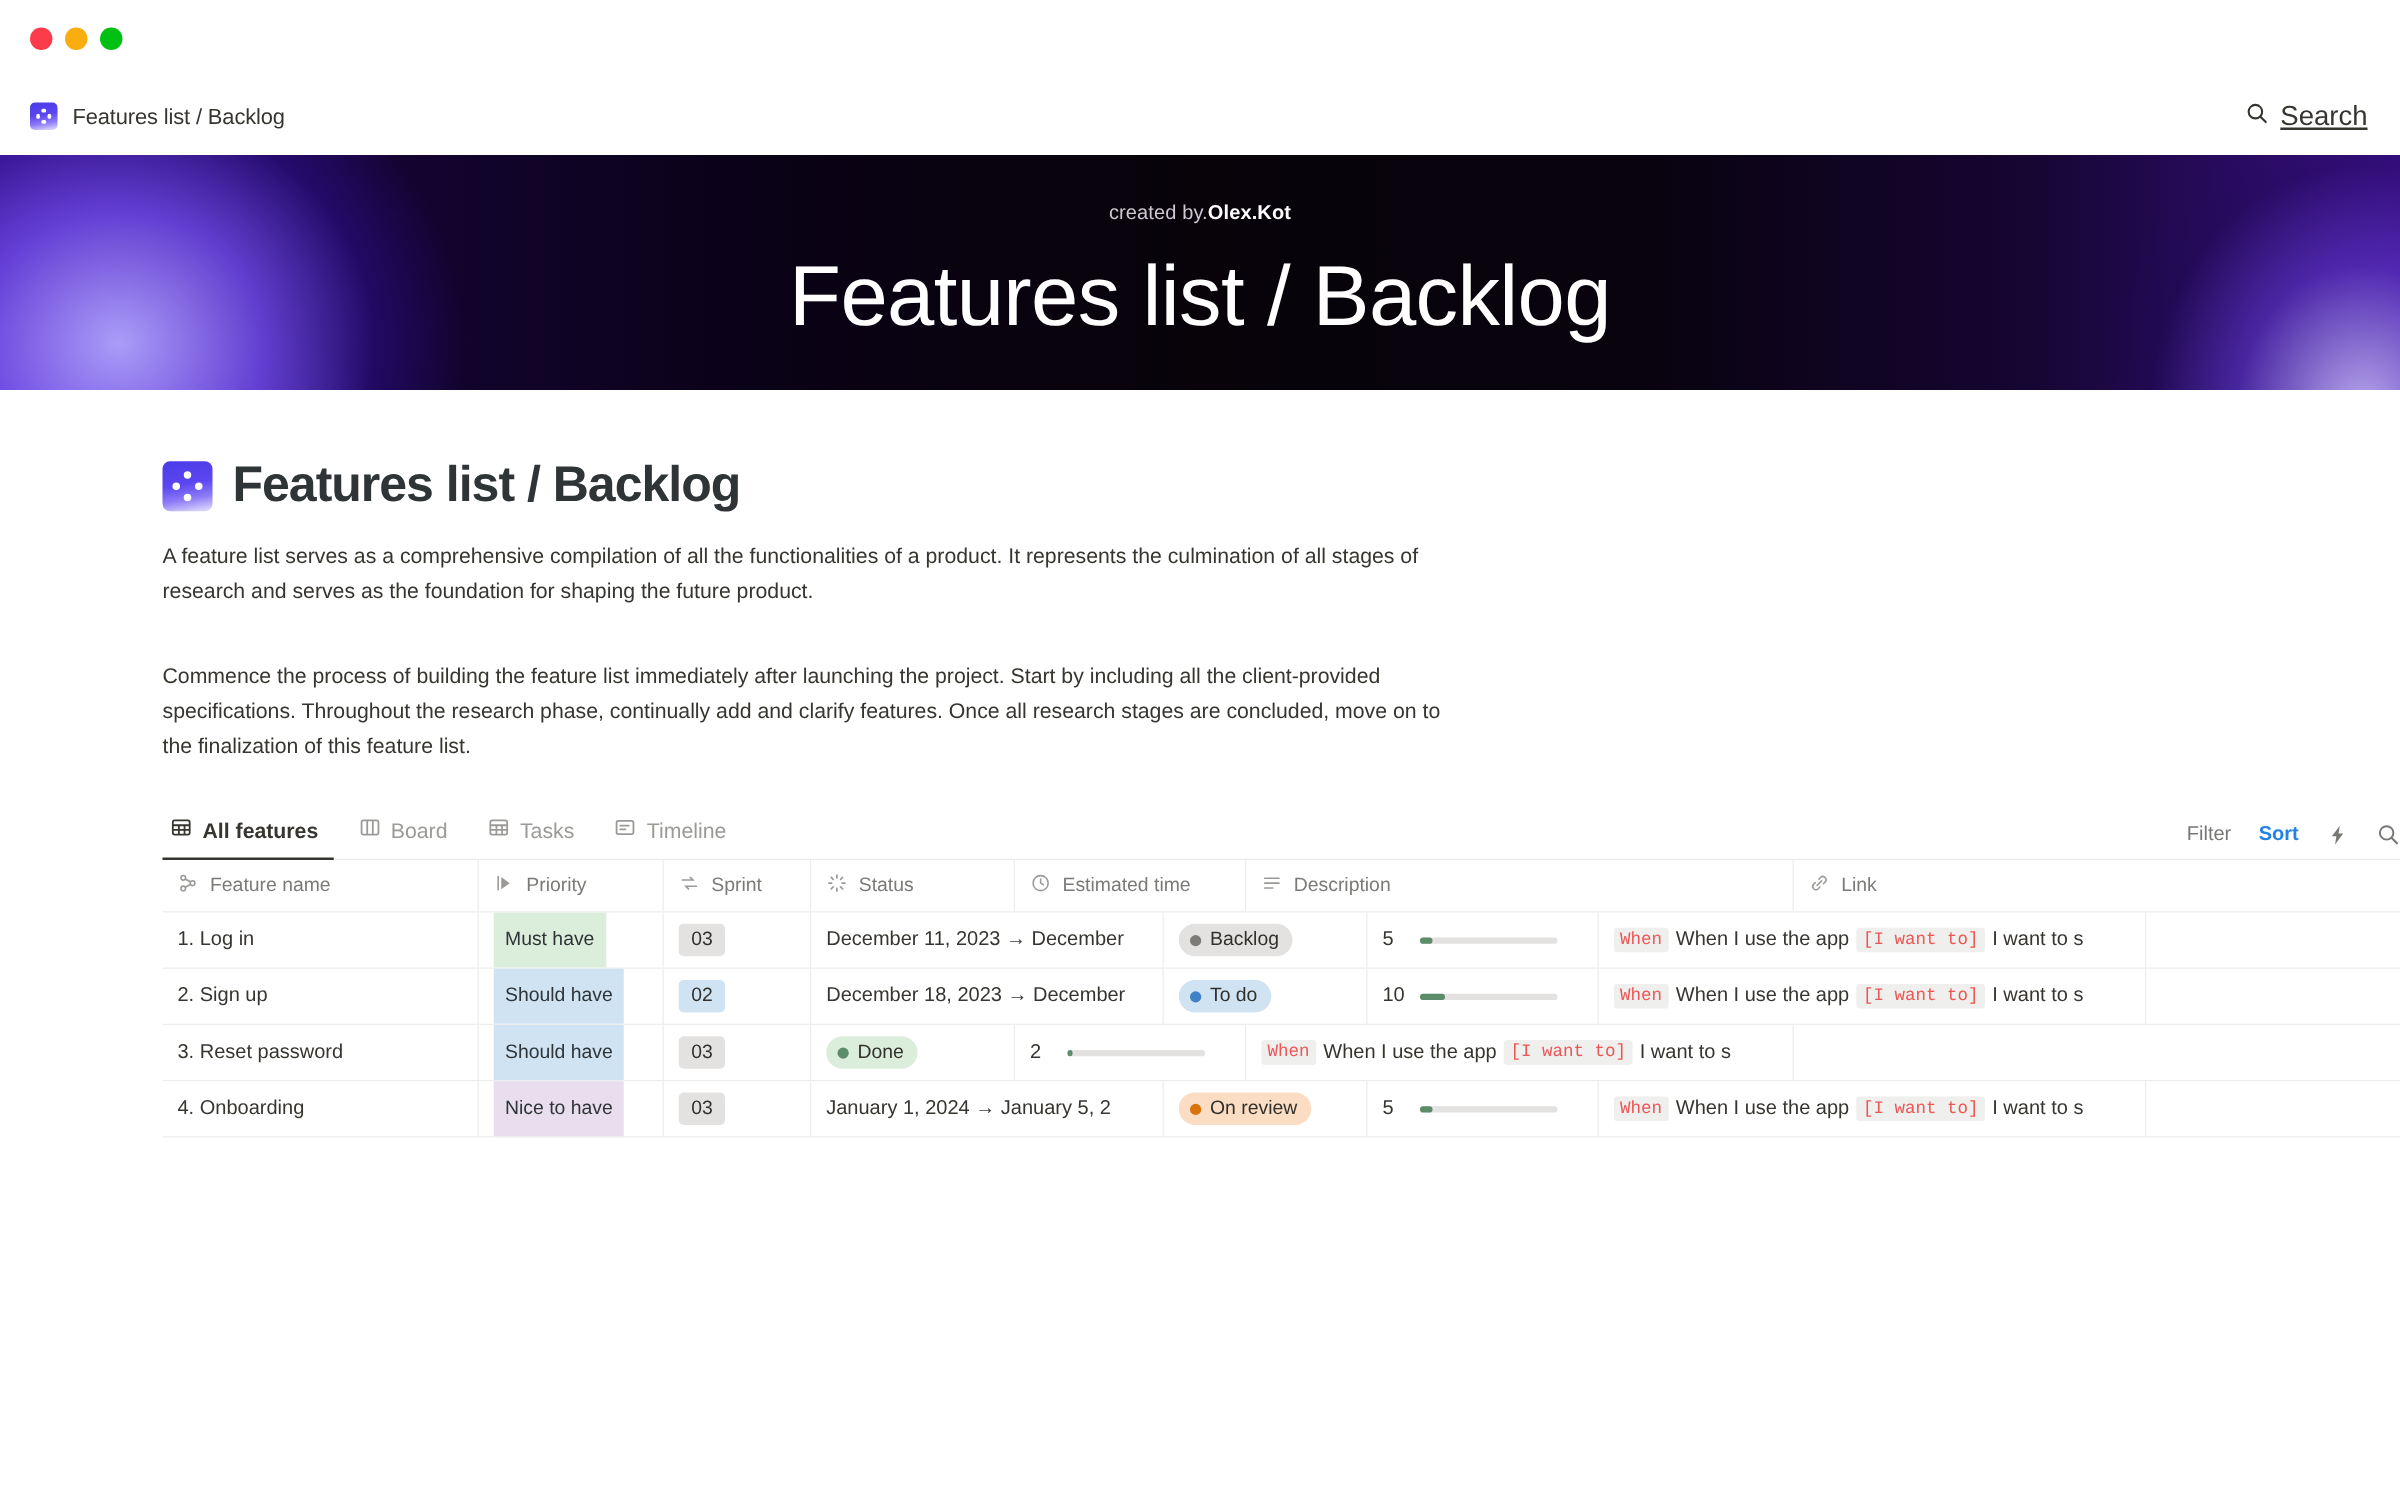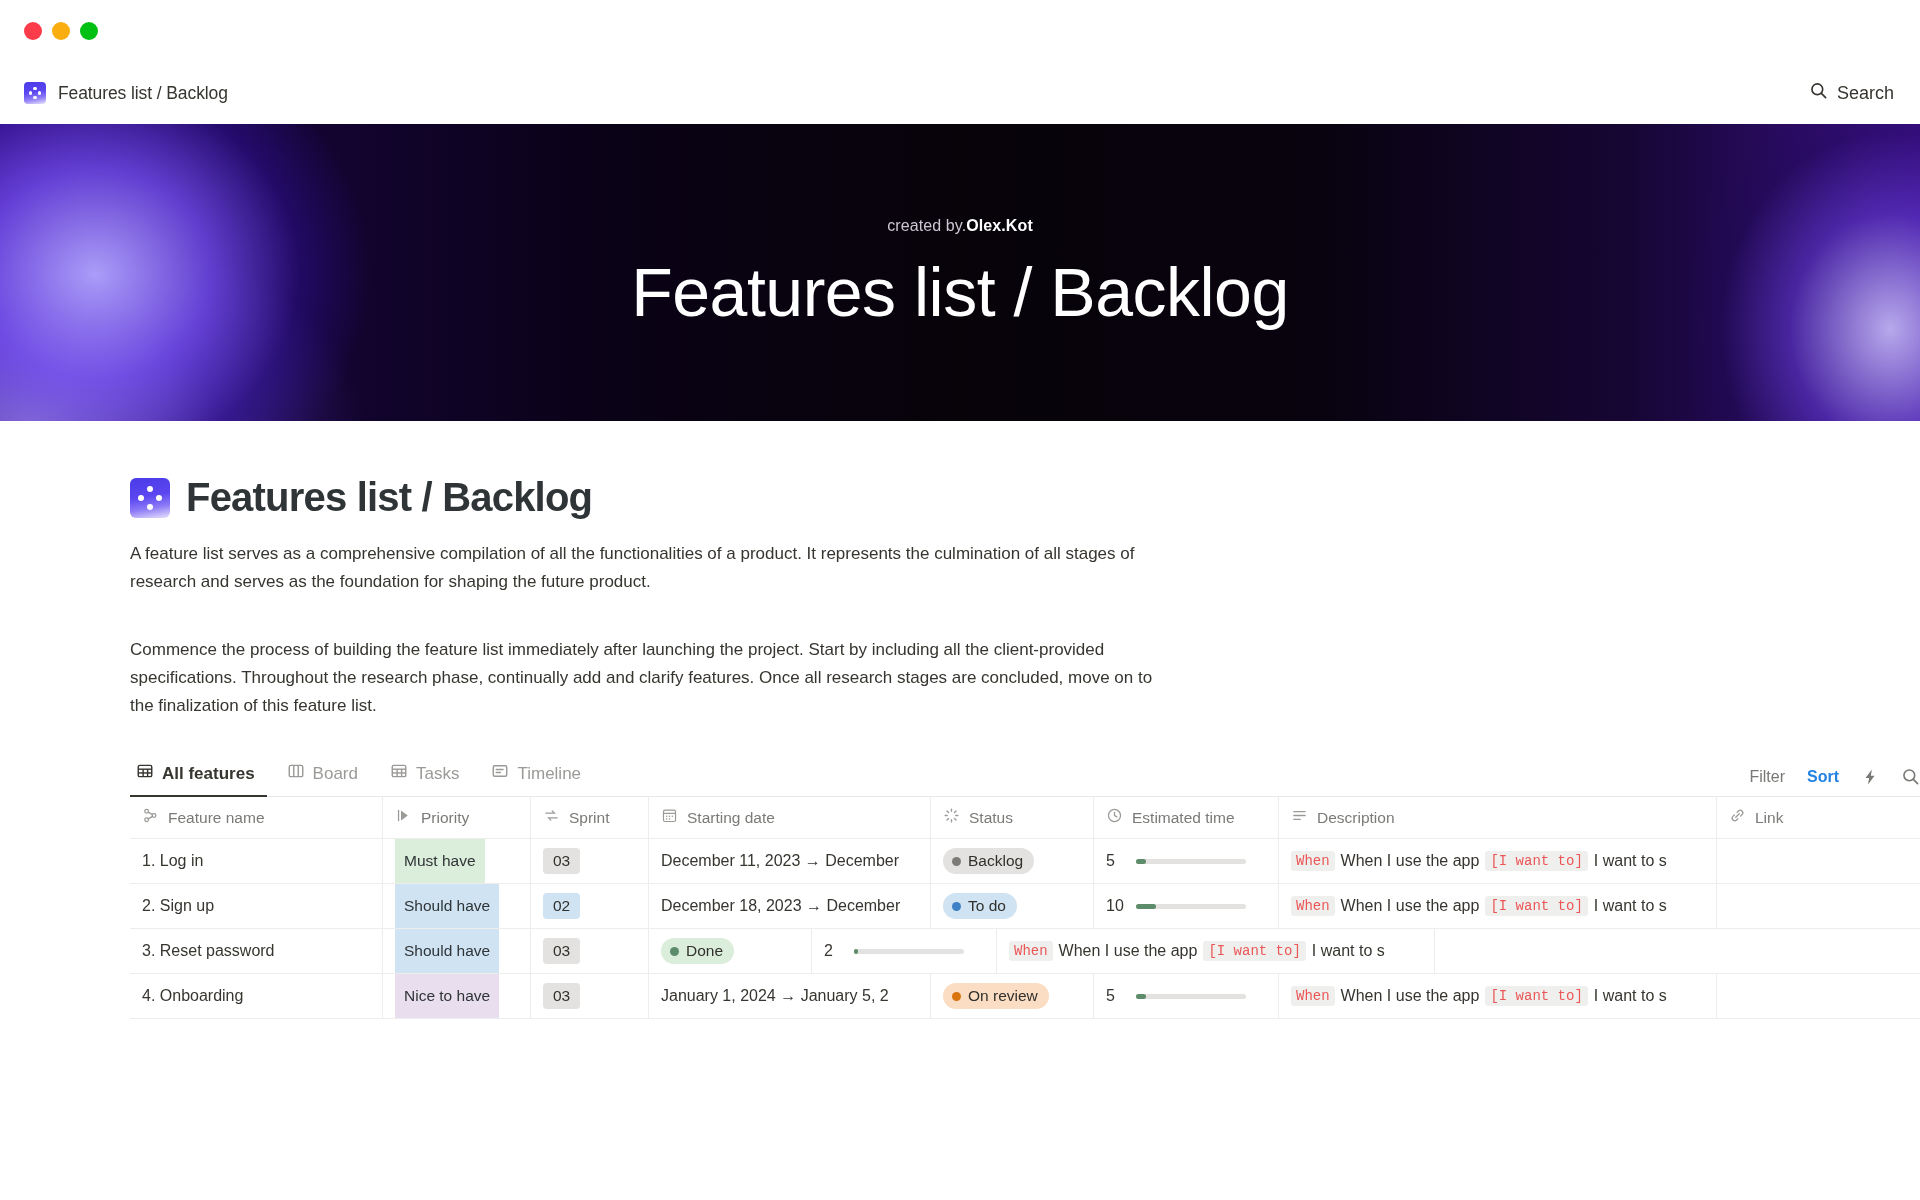--- a/index.html
+++ b/index.html
@@ -51,27 +51,27 @@
   .sparkle-icon.big {
     width: 40px; height: 40px; border-radius: 6px;
   }
   .sparkle-icon.big i { width: 6px; height: 6px; }
   .sparkle-icon.big i:nth-child(1) { left: 17px; top: 8px; }
   .sparkle-icon.big i:nth-child(2) { left: 8px;  top: 17px; }
   .sparkle-icon.big i:nth-child(3) { left: 26px; top: 17px; }
   .sparkle-icon.big i:nth-child(4) { left: 17px; top: 26px; }
 
   .search-btn {
-    display: flex; align-items: center; gap: 9px;
-    font-size: 18px; color: #37352f; cursor: pointer;
+    display: flex; align-items: flex-start; gap: 9px;
+    font-size: 22px; color: #37352f; cursor: pointer; text-decoration: underline;
   }
 
   
   .banner {
-    position: relative; height: 297px; width: 1920px;
+    position: relative; height: 188px; width: 1920px;
     background: #060309;
     overflow: hidden;
     display: flex; flex-direction: column;
     align-items: center; justify-content: center;
   }
   .banner::before {
     content: ""; position: absolute; inset: 0;
     background:
       radial-gradient(ellipse 330px 300px at 95px 150px, rgba(177,164,255,0.95) 0%, rgba(120,80,250,0.75) 35%, rgba(60,20,190,0.35) 62%, rgba(6,3,9,0) 84%),
       radial-gradient(ellipse 250px 290px at 1890px 205px, rgba(205,196,255,0.85) 0%, rgba(110,70,235,0.45) 40%, rgba(30,10,90,0.25) 68%, rgba(6,3,9,0) 86%),
@@ -355,34 +355,20 @@
         <div class="tcell c-spr">
           <span>
             <svg width="17" height="17" viewBox="0 0 24 24" fill="none" stroke="#9b9a97" stroke-width="1.8" stroke-linecap="round">
               <path d="M4 8.5h12l-3-3"></path>
                 <path d="M20 15.5H8l3 3"></path>
             </svg>
           </span>
           <span>Sprint</span>
         </div>
 
-        <div class="tcell c-date">
-          <span>
-            <svg width="17" height="17" viewBox="0 0 24 24" fill="none" stroke="#9b9a97" stroke-width="1.7">
-              <rect x="3.5" y="4.5" width="17" height="16" rx="2.2"></rect>
-                <line x1="3.5" y1="9" x2="20.5" y2="9"></line>
-              <circle cx="8" cy="13" r="1.1" fill="#9b9a97" stroke="none"></circle>
-              <circle cx="12" cy="13" r="1.1" fill="#9b9a97" stroke="none"></circle>
-              <circle cx="16" cy="13" r="1.1" fill="#9b9a97" stroke="none"></circle>
-              <circle cx="8" cy="17" r="1.1" fill="#9b9a97" stroke="none"></circle>
-              <circle cx="12" cy="17" r="1.1" fill="#9b9a97" stroke="none"></circle>
-            </svg>
-          </span>
-          <span>Starting date</span>
-        </div>
 
         <div class="tcell c-stat">
           <span>
             <svg width="17" height="17" viewBox="0 0 24 24" stroke="#9b9a97" stroke-width="1.9" stroke-linecap="round">
               <line x1="12" y1="3" x2="12" y2="6"></line>
                 <line x1="12" y1="18" x2="12" y2="21"></line>
               <line x1="3" y1="12" x2="6" y2="12"></line>
                 <line x1="18" y1="12" x2="21" y2="12"></line>
               <line x1="5.6" y1="5.6" x2="7.8" y2="7.8"></line>
                 <line x1="16.2" y1="16.2" x2="18.4" y2="18.4"></line>

